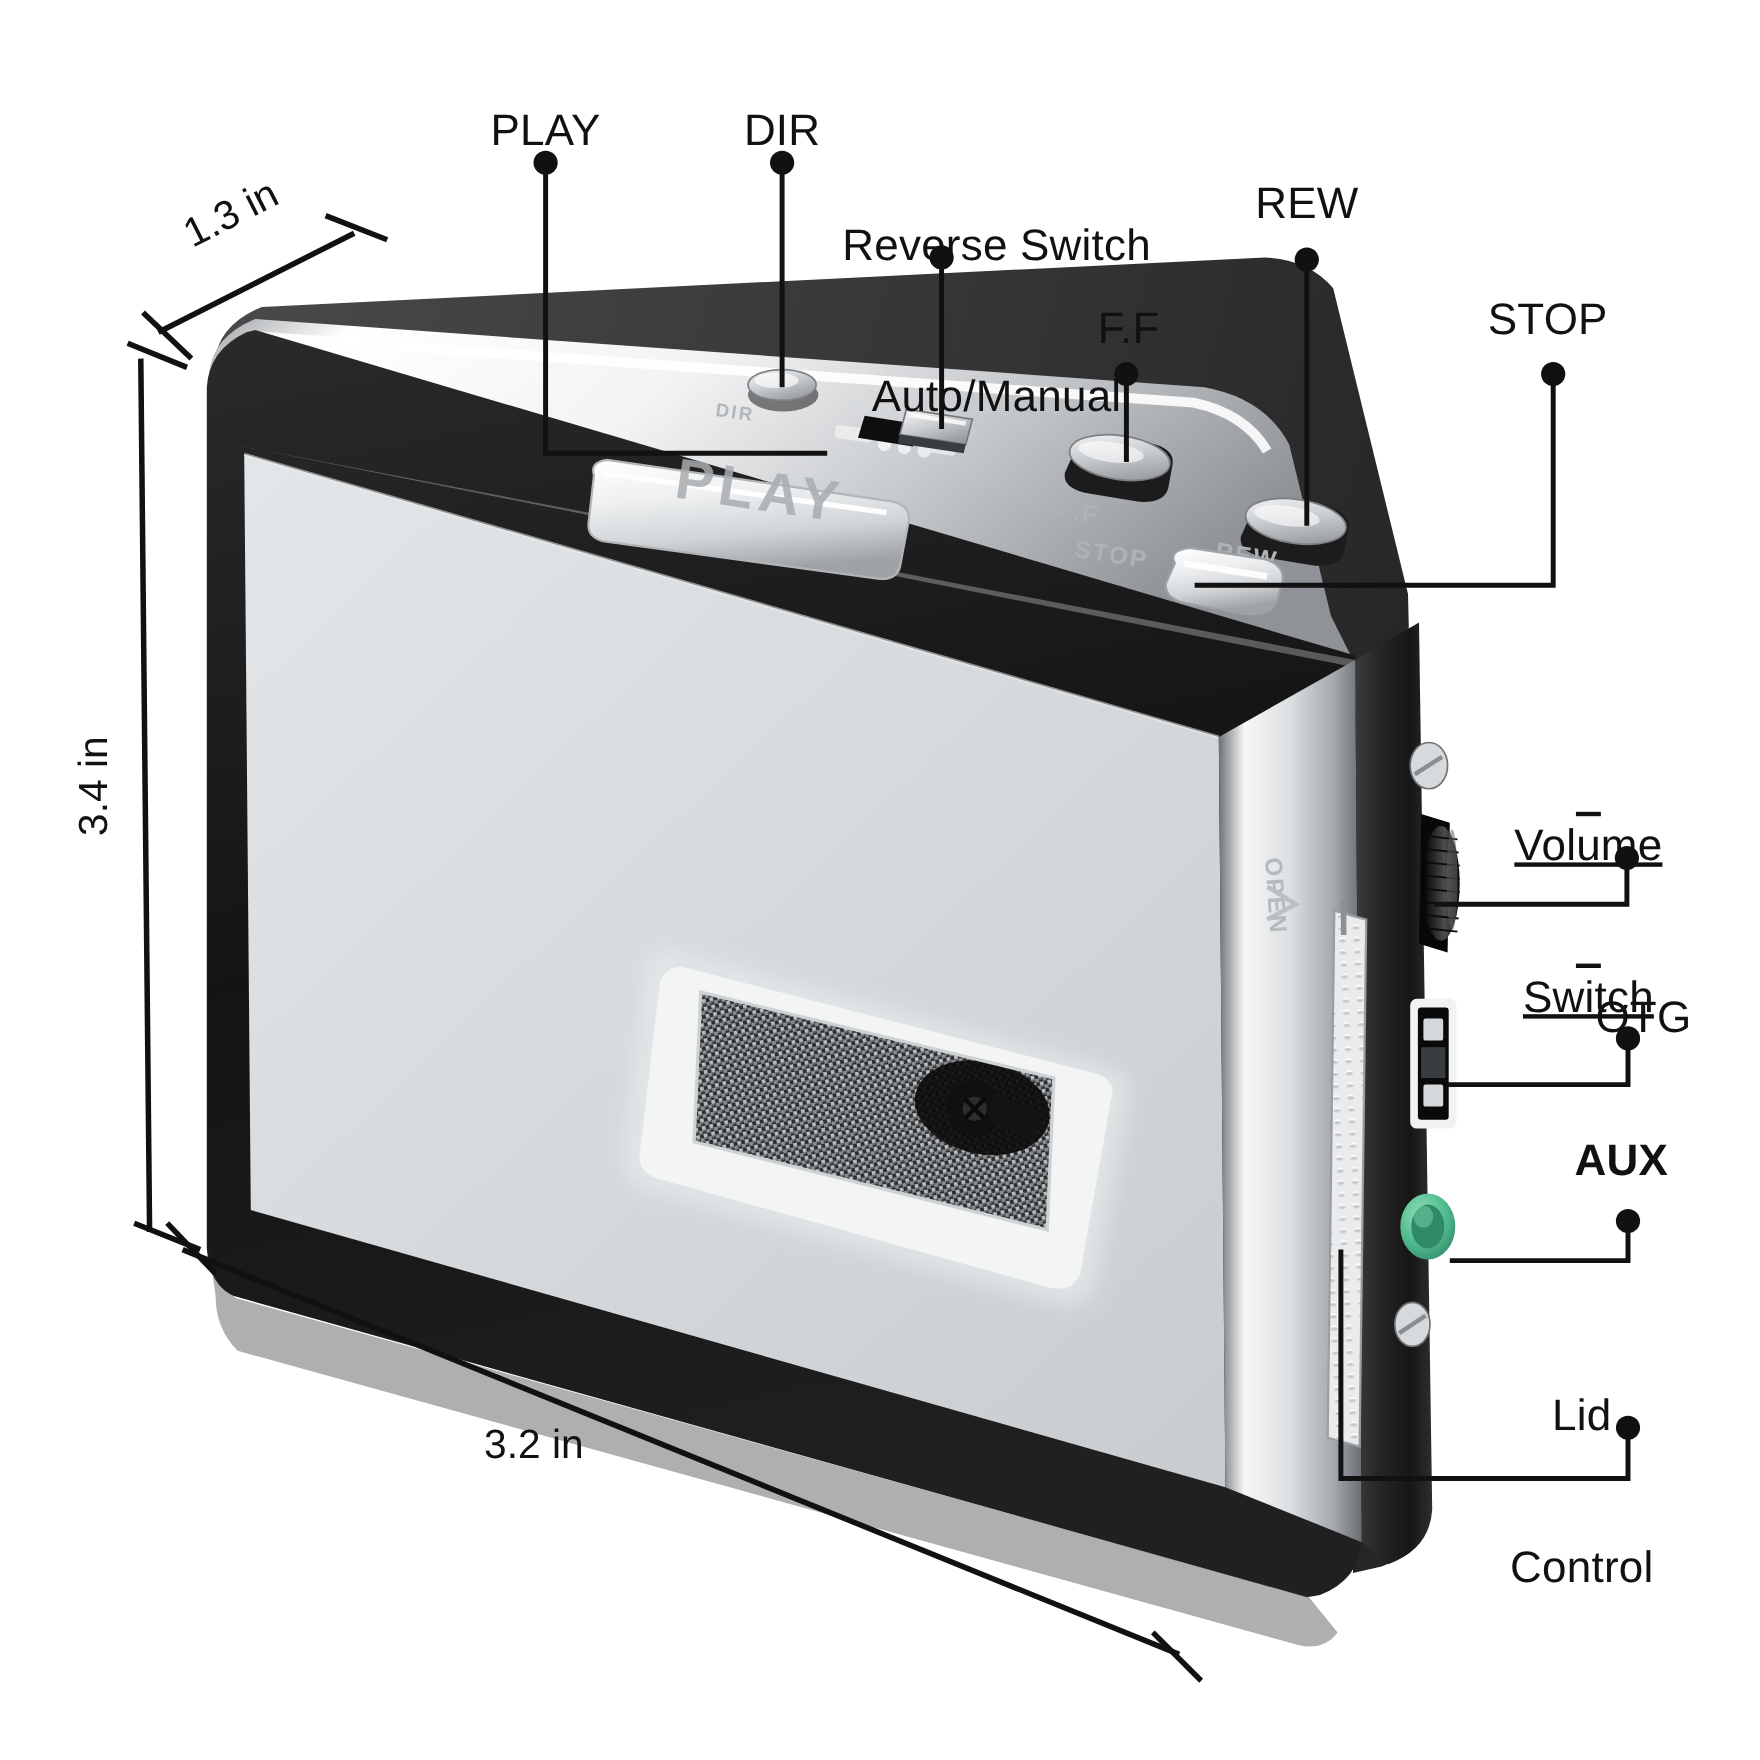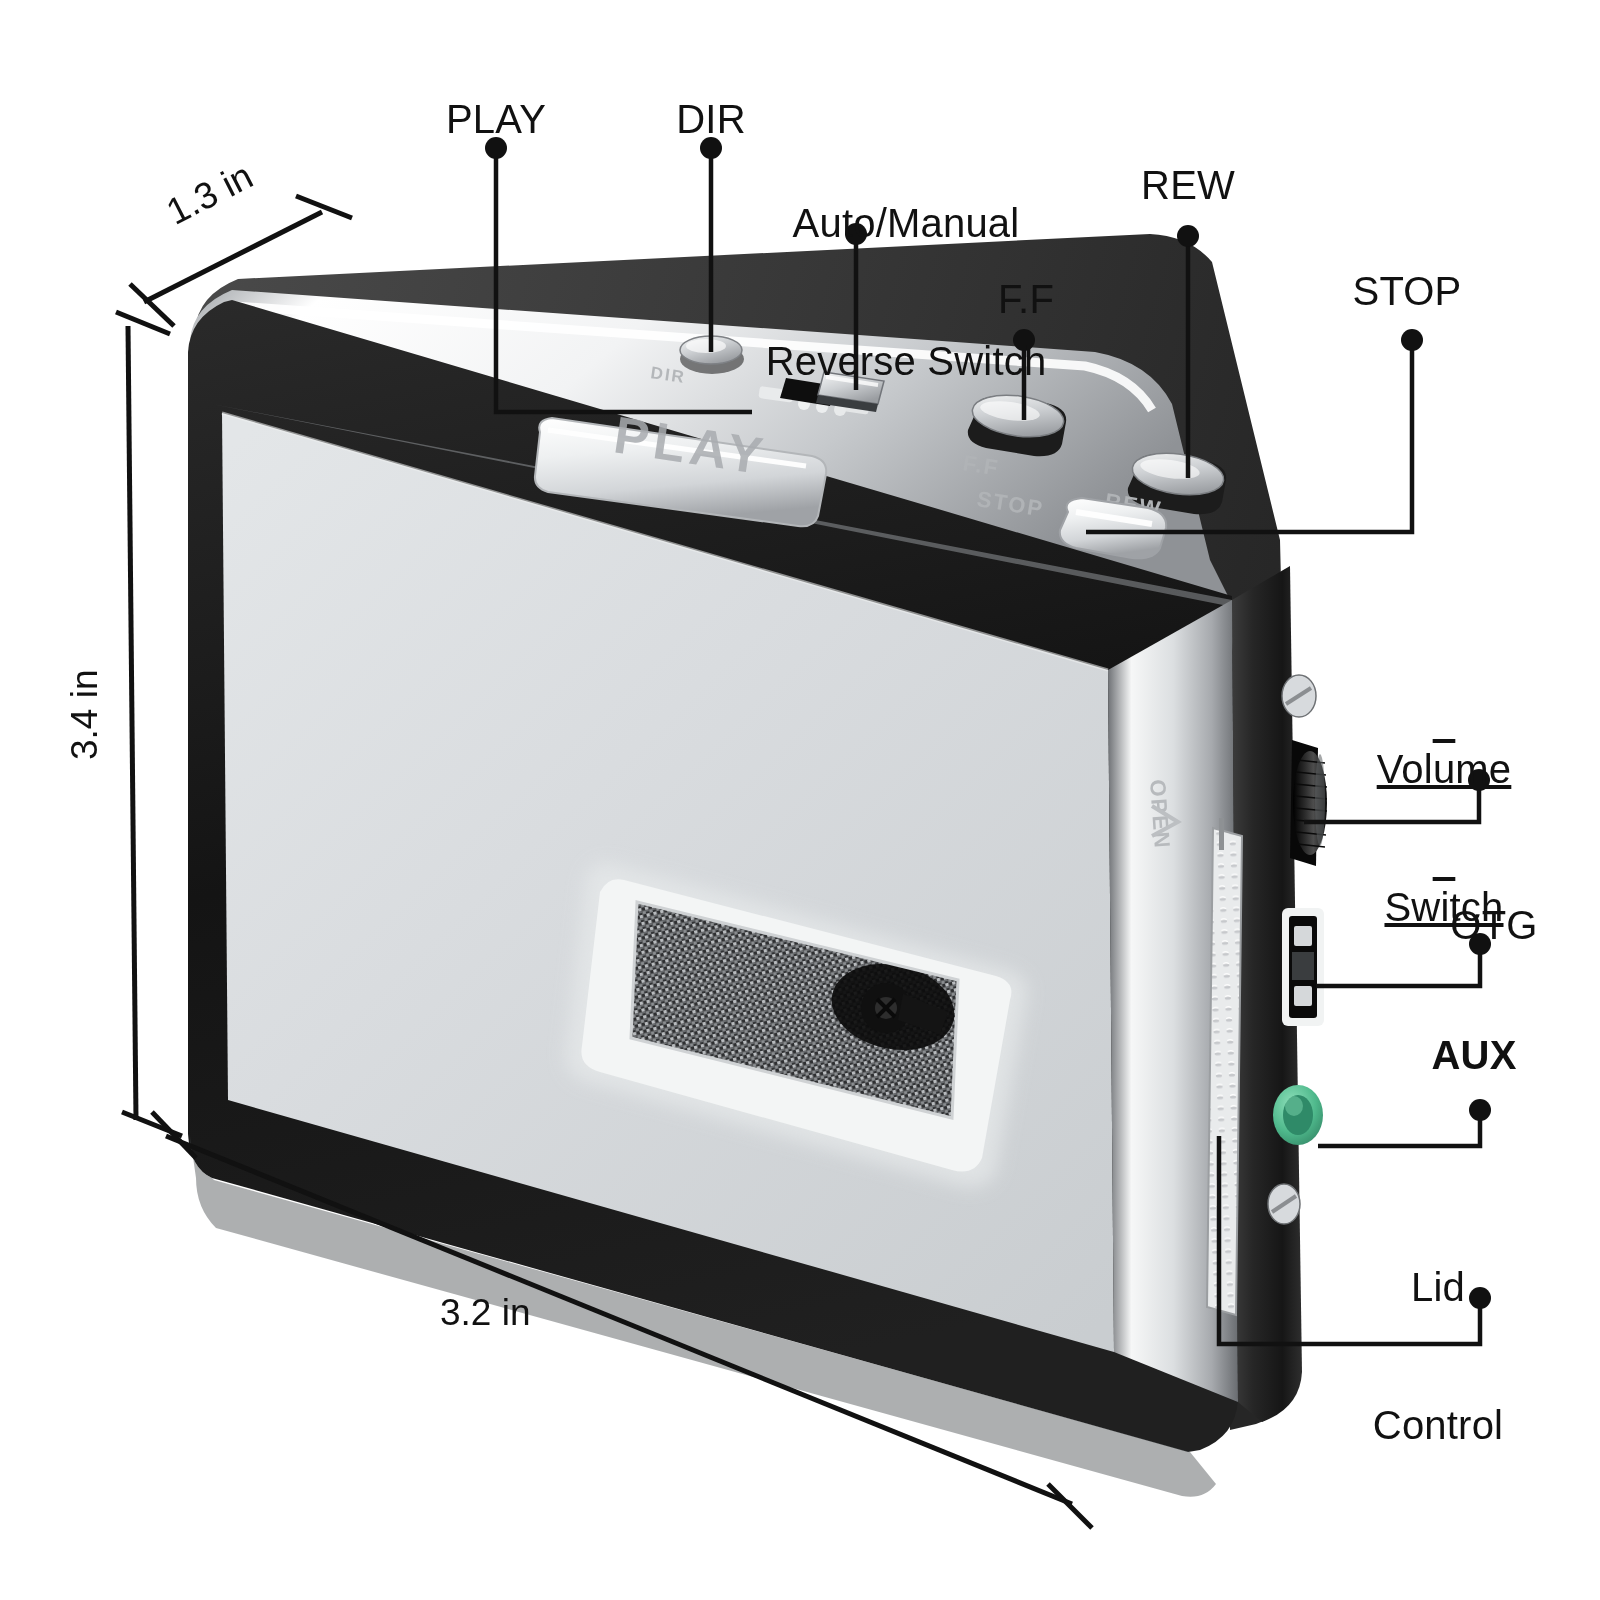--- a/index.html
+++ b/index.html
@@ -304,22 +304,22 @@
     <path d="M1480 1298 L1480 1344 L1219 1344 L1219 1136"></path>
     <circle cx="1480" cy="1298" r="11" fill="#111111" stroke="none"></circle>
   </g>
 </svg>
 
 <div class="lbl c" style="left:496px;top:96px;">PLAY</div>
 
 <div class="lbl c" style="left:711px;top:96px;">DIR</div>
 
 <div class="lbl c" style="left:906px;top:108px;">
+  <div>Reverse Switch</div>
   <div>Auto/Manual</div>
-  <div>Reverse Switch</div>
 </div>
 
 <div class="lbl c" style="left:1026px;top:276px;">F.F</div>
 
 <div class="lbl c" style="left:1188px;top:162px;">REW</div>
 
 <div class="lbl c" style="left:1407px;top:268px;">STOP</div>
 
 <div class="lbl c" style="left:1444px;top:654px;text-decoration:underline;">
   <div>Volume</div>

